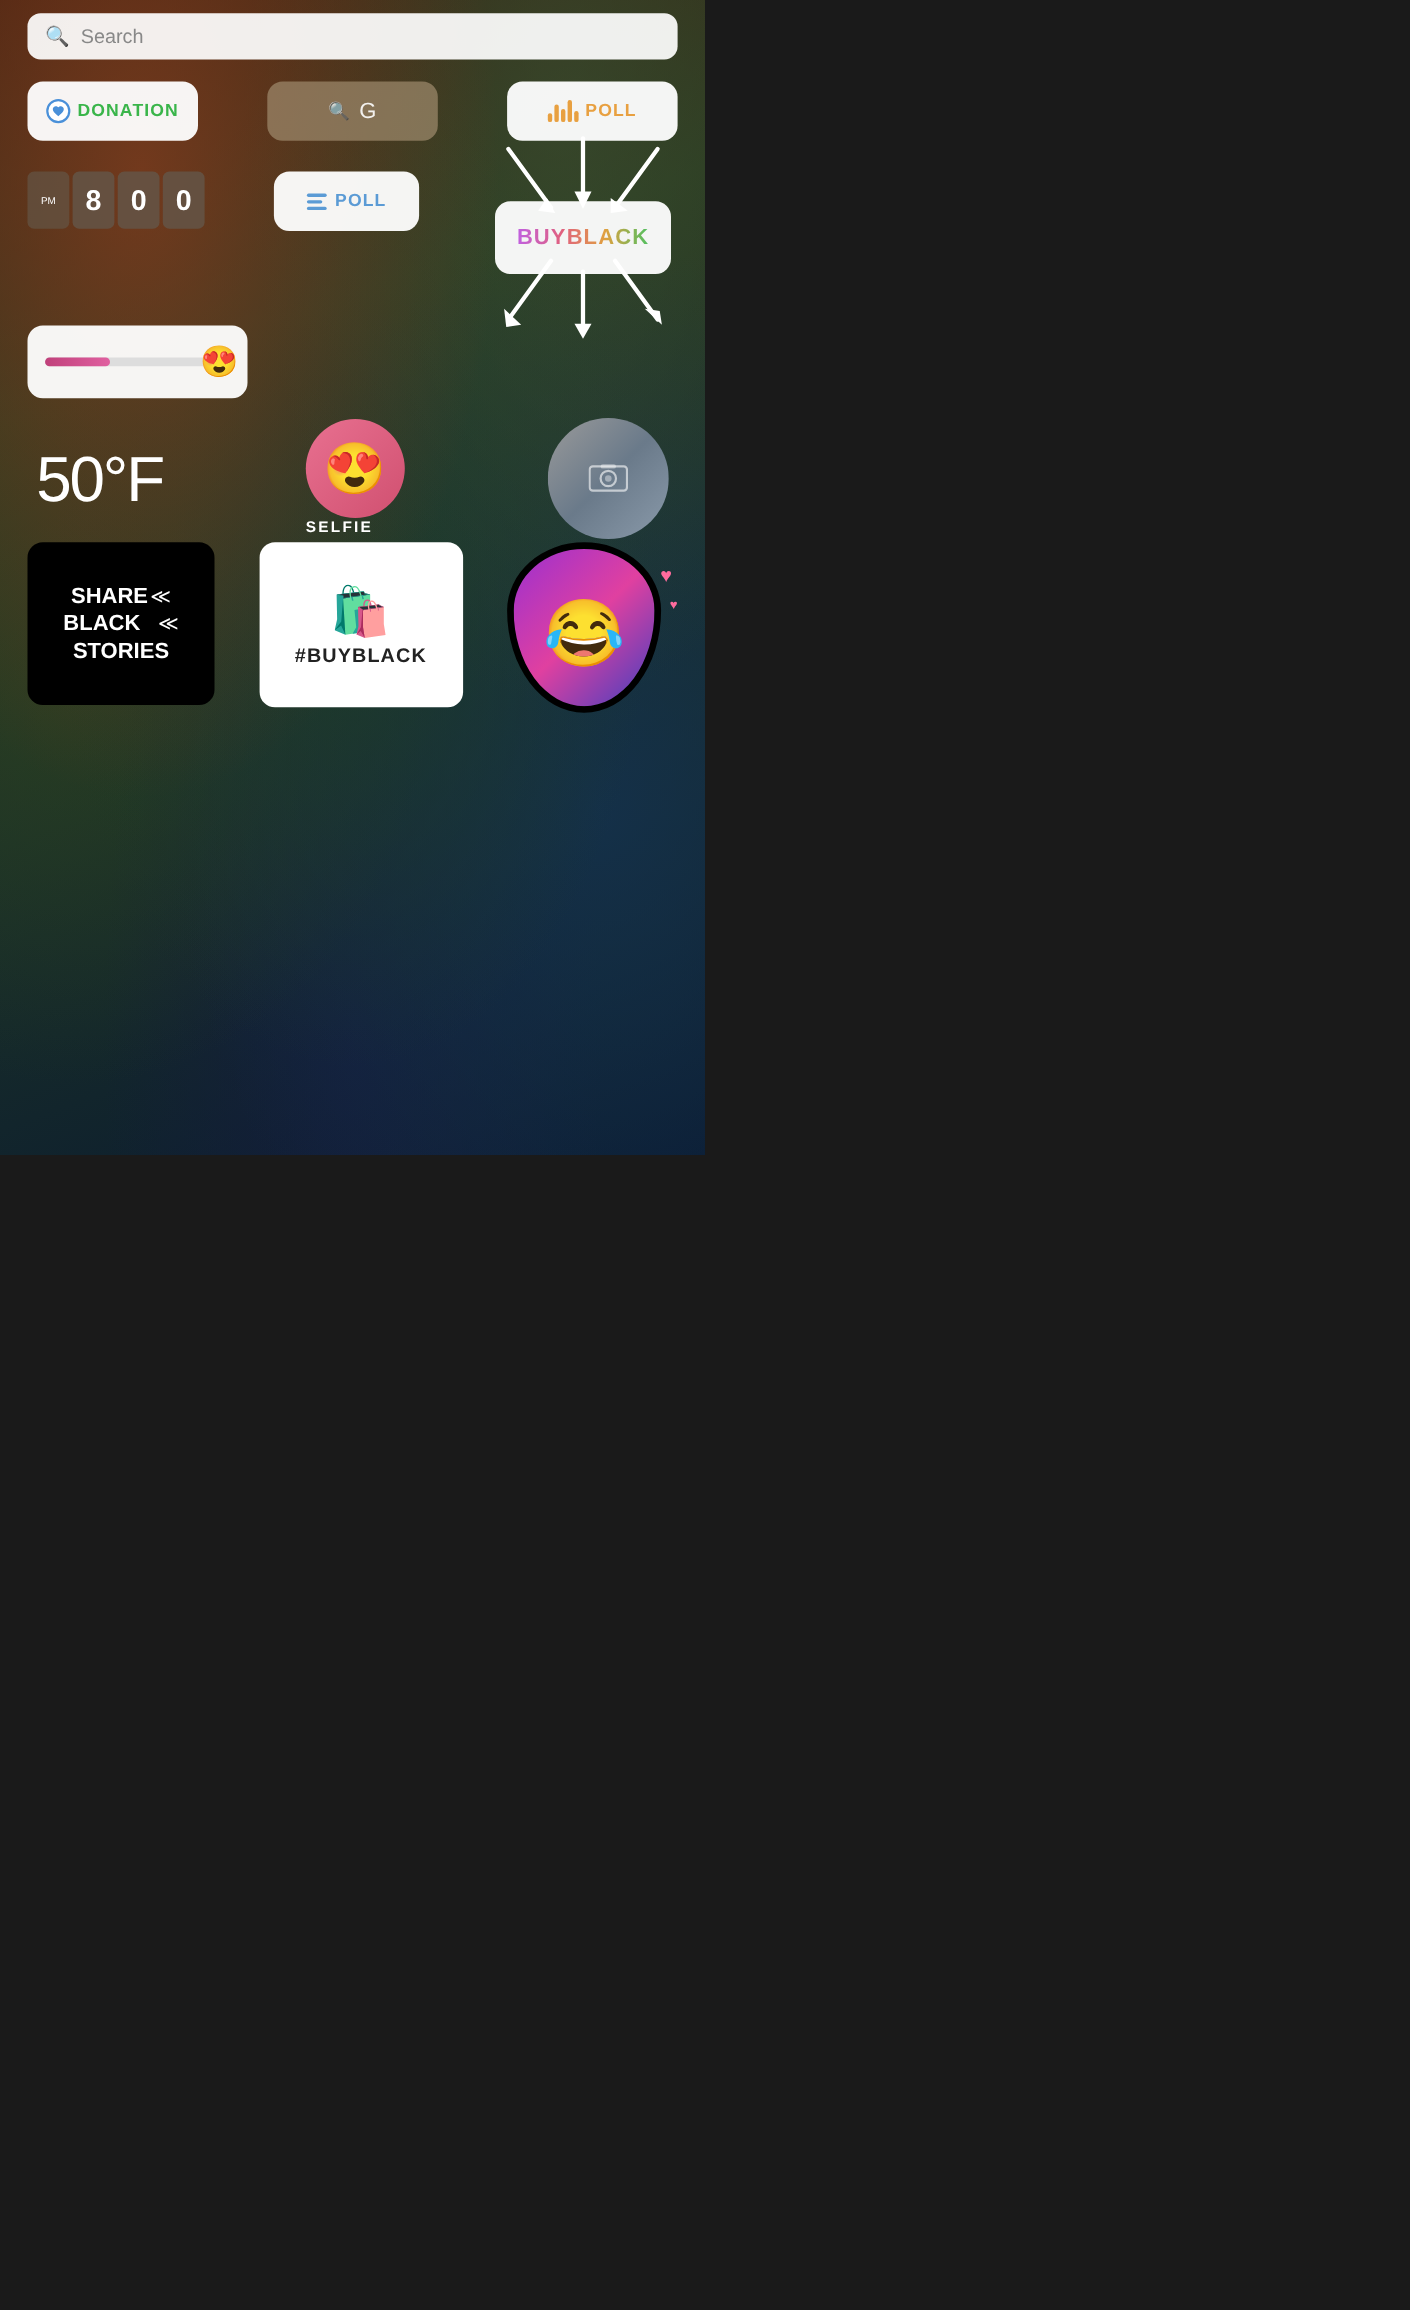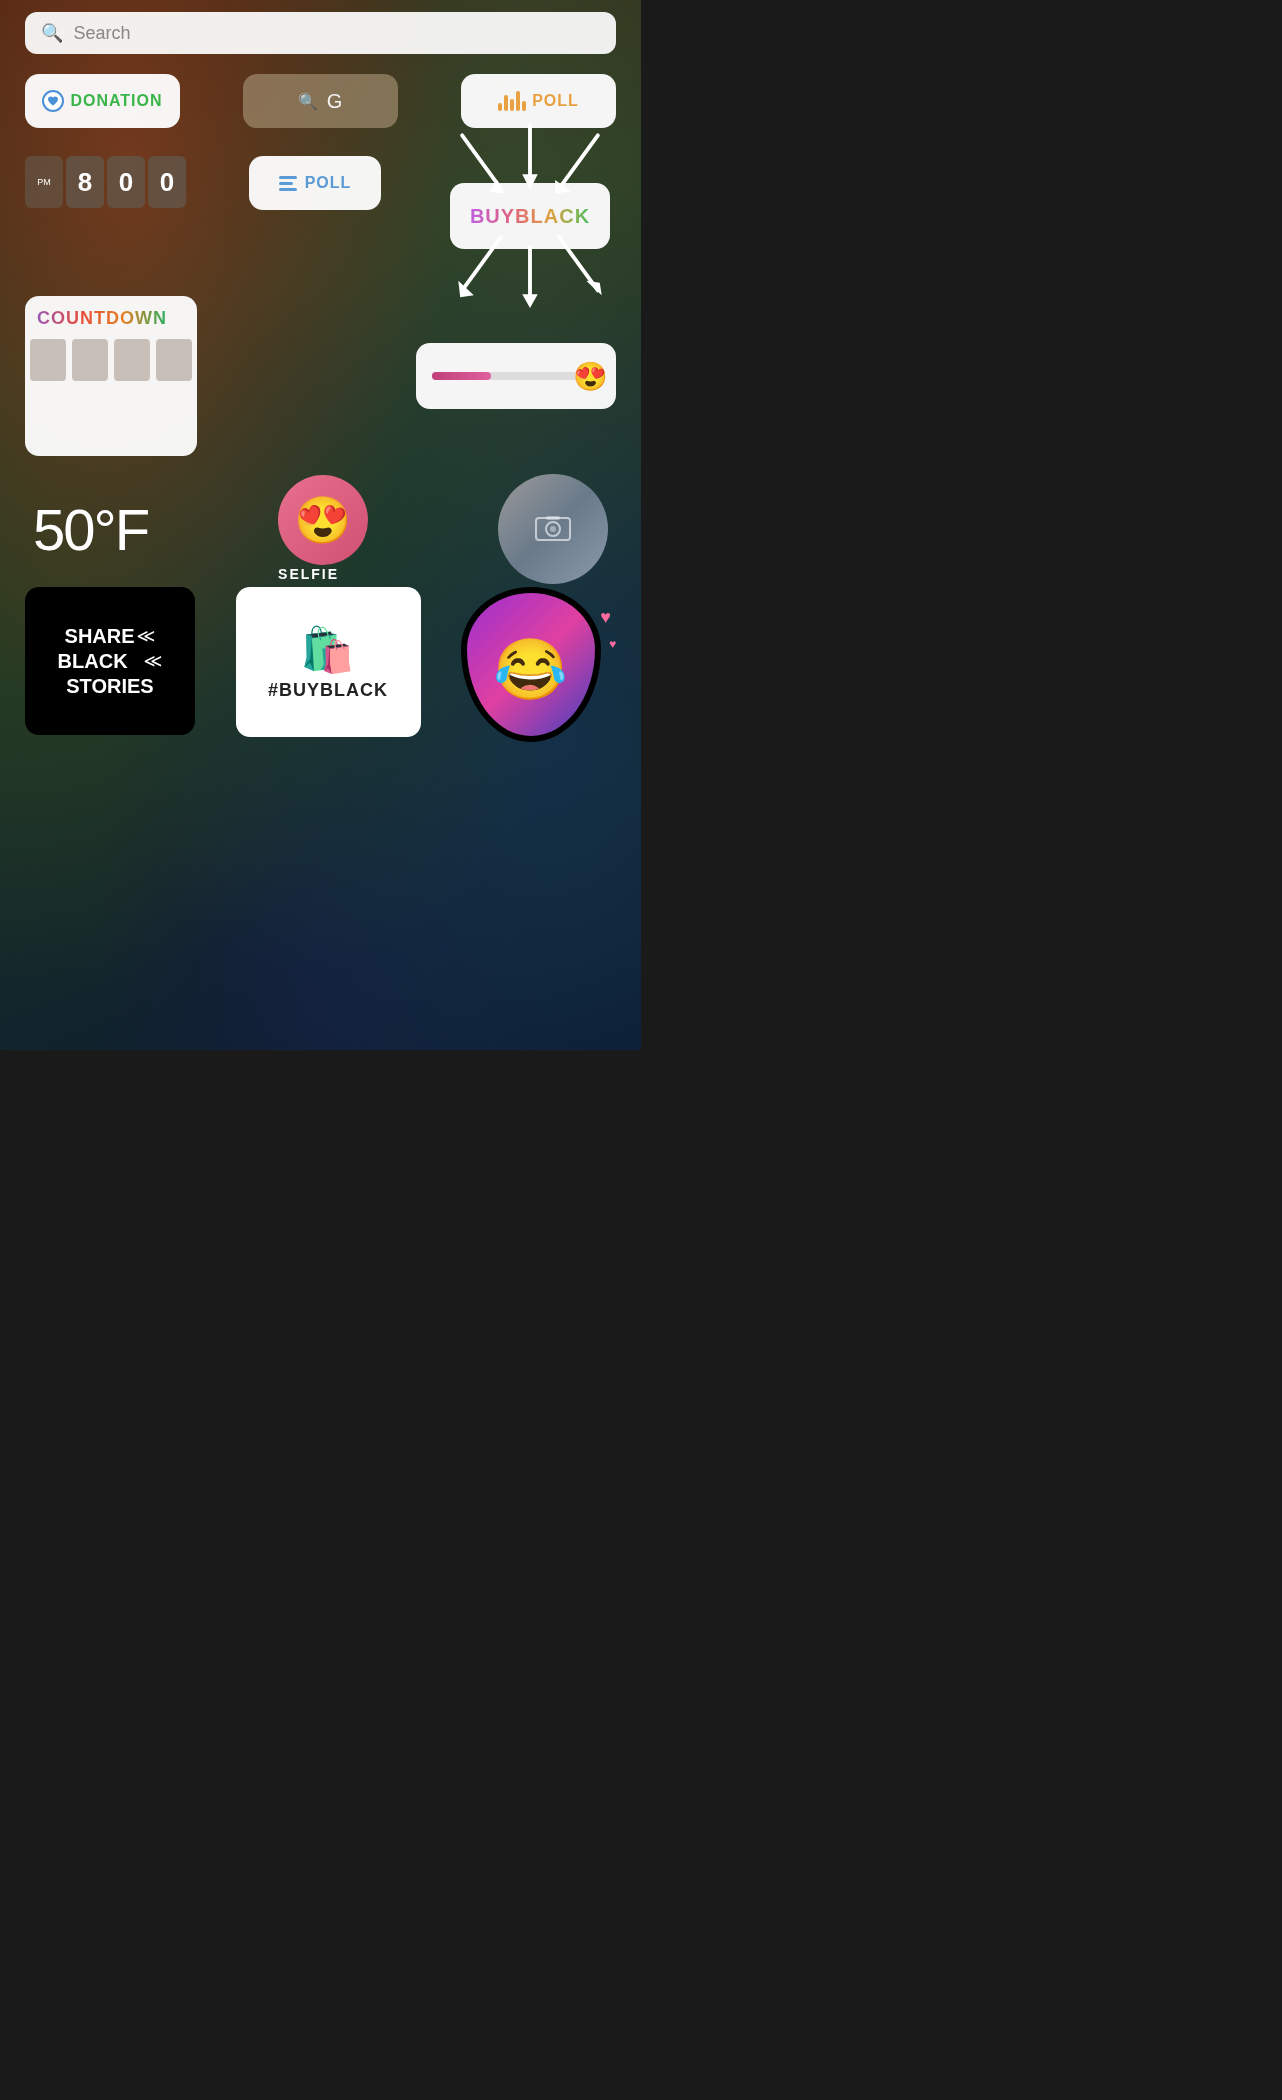--- a/index.html
+++ b/index.html
@@ -536,29 +536,20 @@
       </svg>
 
       <div class="sticker questions-sticker" style="position:relative; z-index:2; width:160px; height:66px;">
         <span class="questions-label">BUYBLACK</span>
       </div>
     </div>
   </div>
 
   <div class="row" style="align-items:center; margin-bottom:18px;">
 
-    <div class="sticker countdown-sticker">
-      <span class="countdown-label">COUNTDOWN</span>
-      <div class="countdown-boxes">
-        <div class="countdown-box"></div>
-        <div class="countdown-box"></div>
-        <div class="countdown-box"></div>
-        <div class="countdown-box"></div>
-      </div>
-    </div>
 
     <div class="sticker emoji-slider-sticker">
       <div class="slider-track">
         <div class="slider-fill"></div>
         <span class="slider-emoji">😍</span>
       </div>
     </div>
 
   </div>
 

